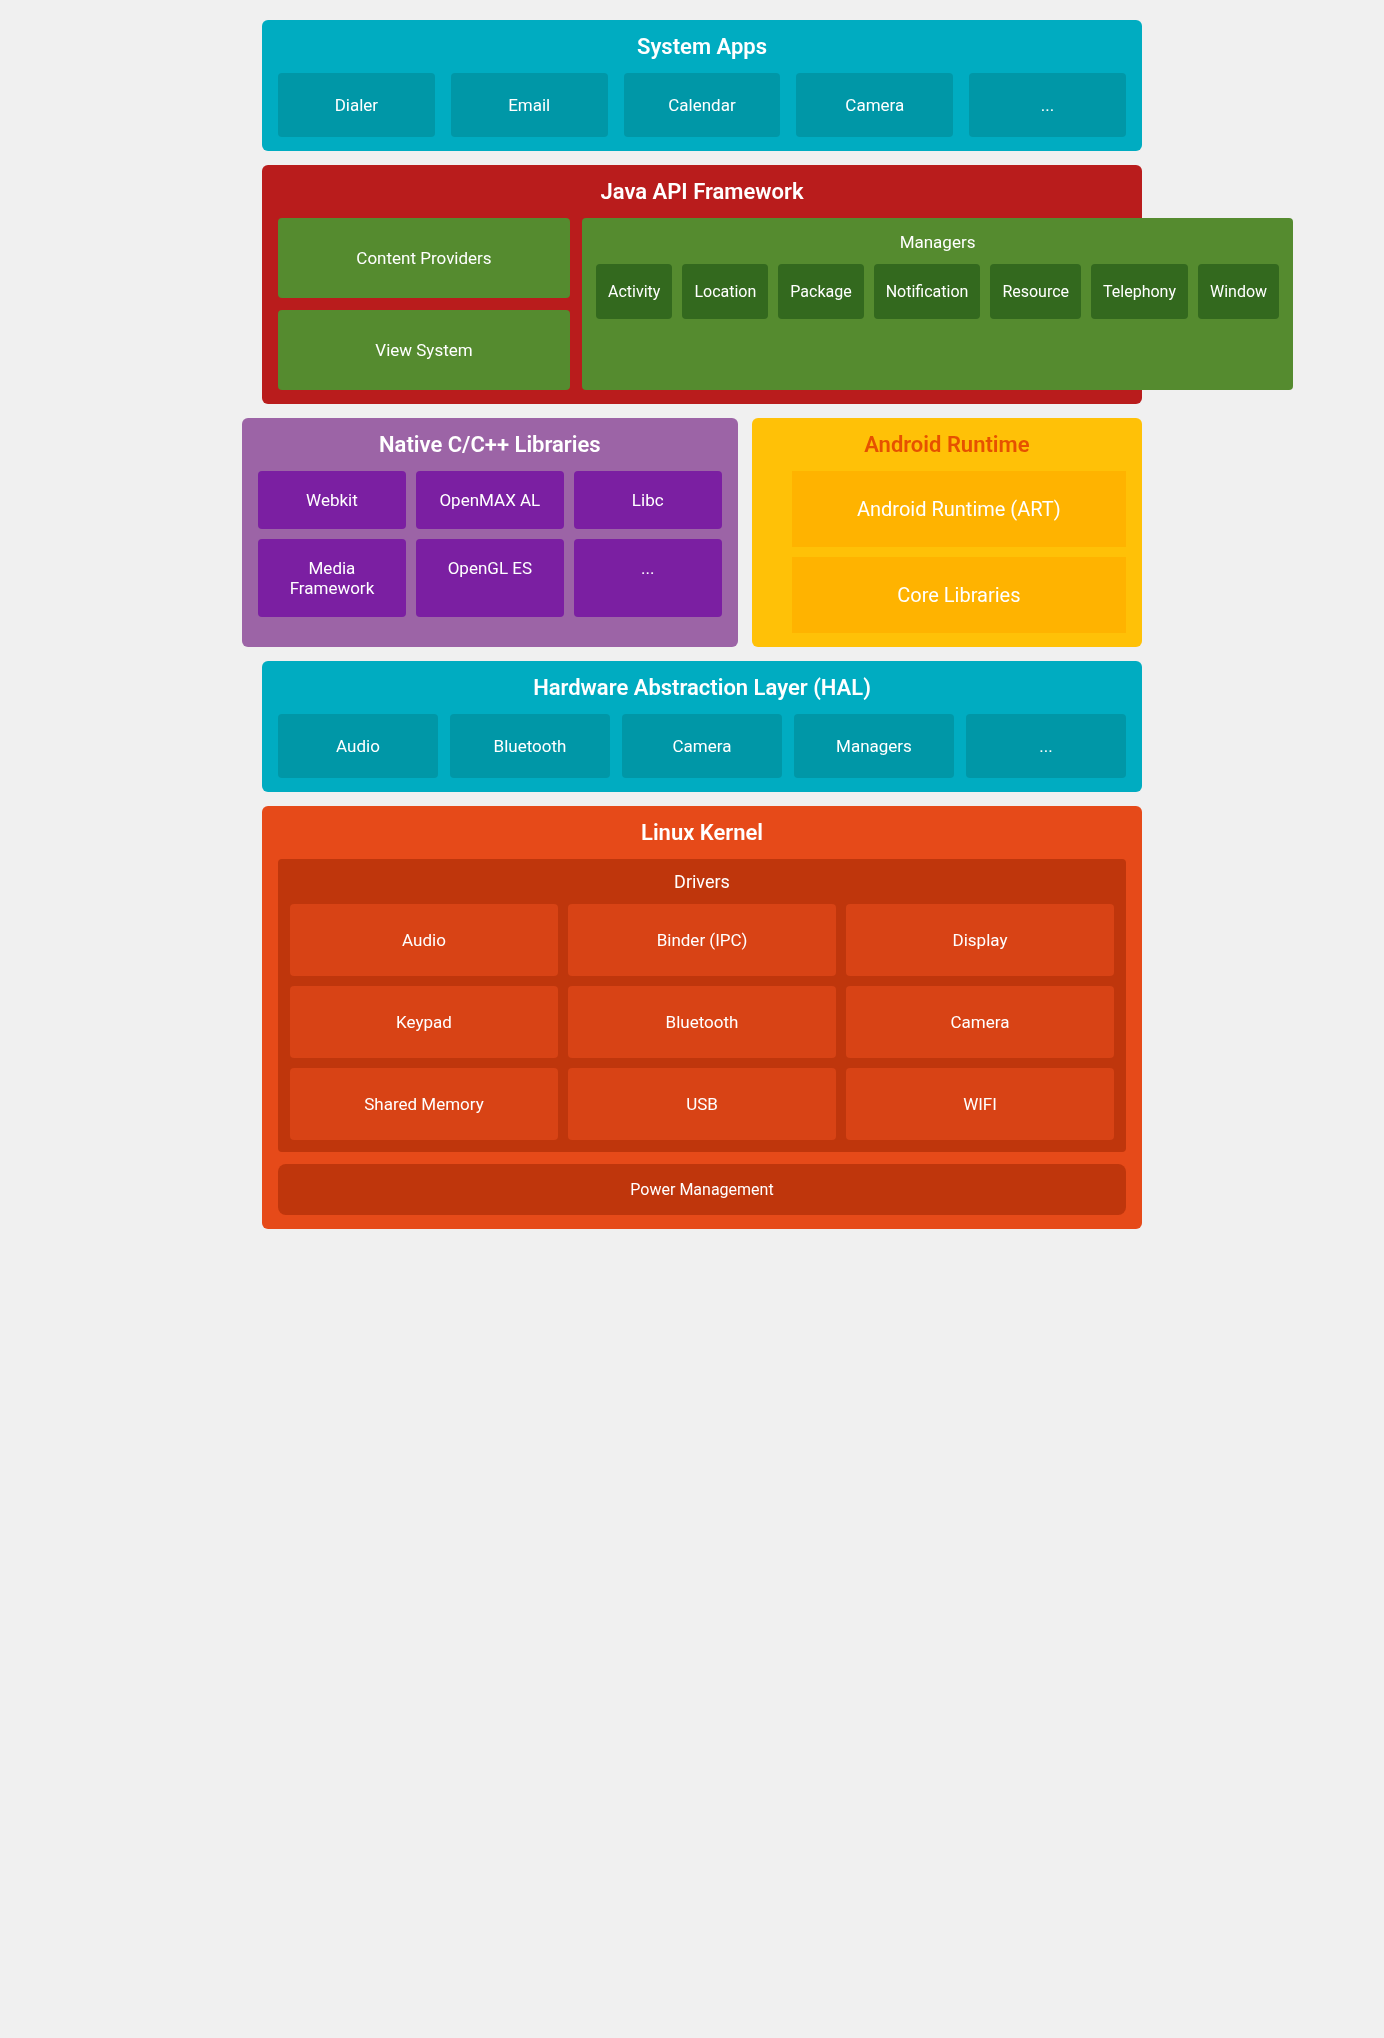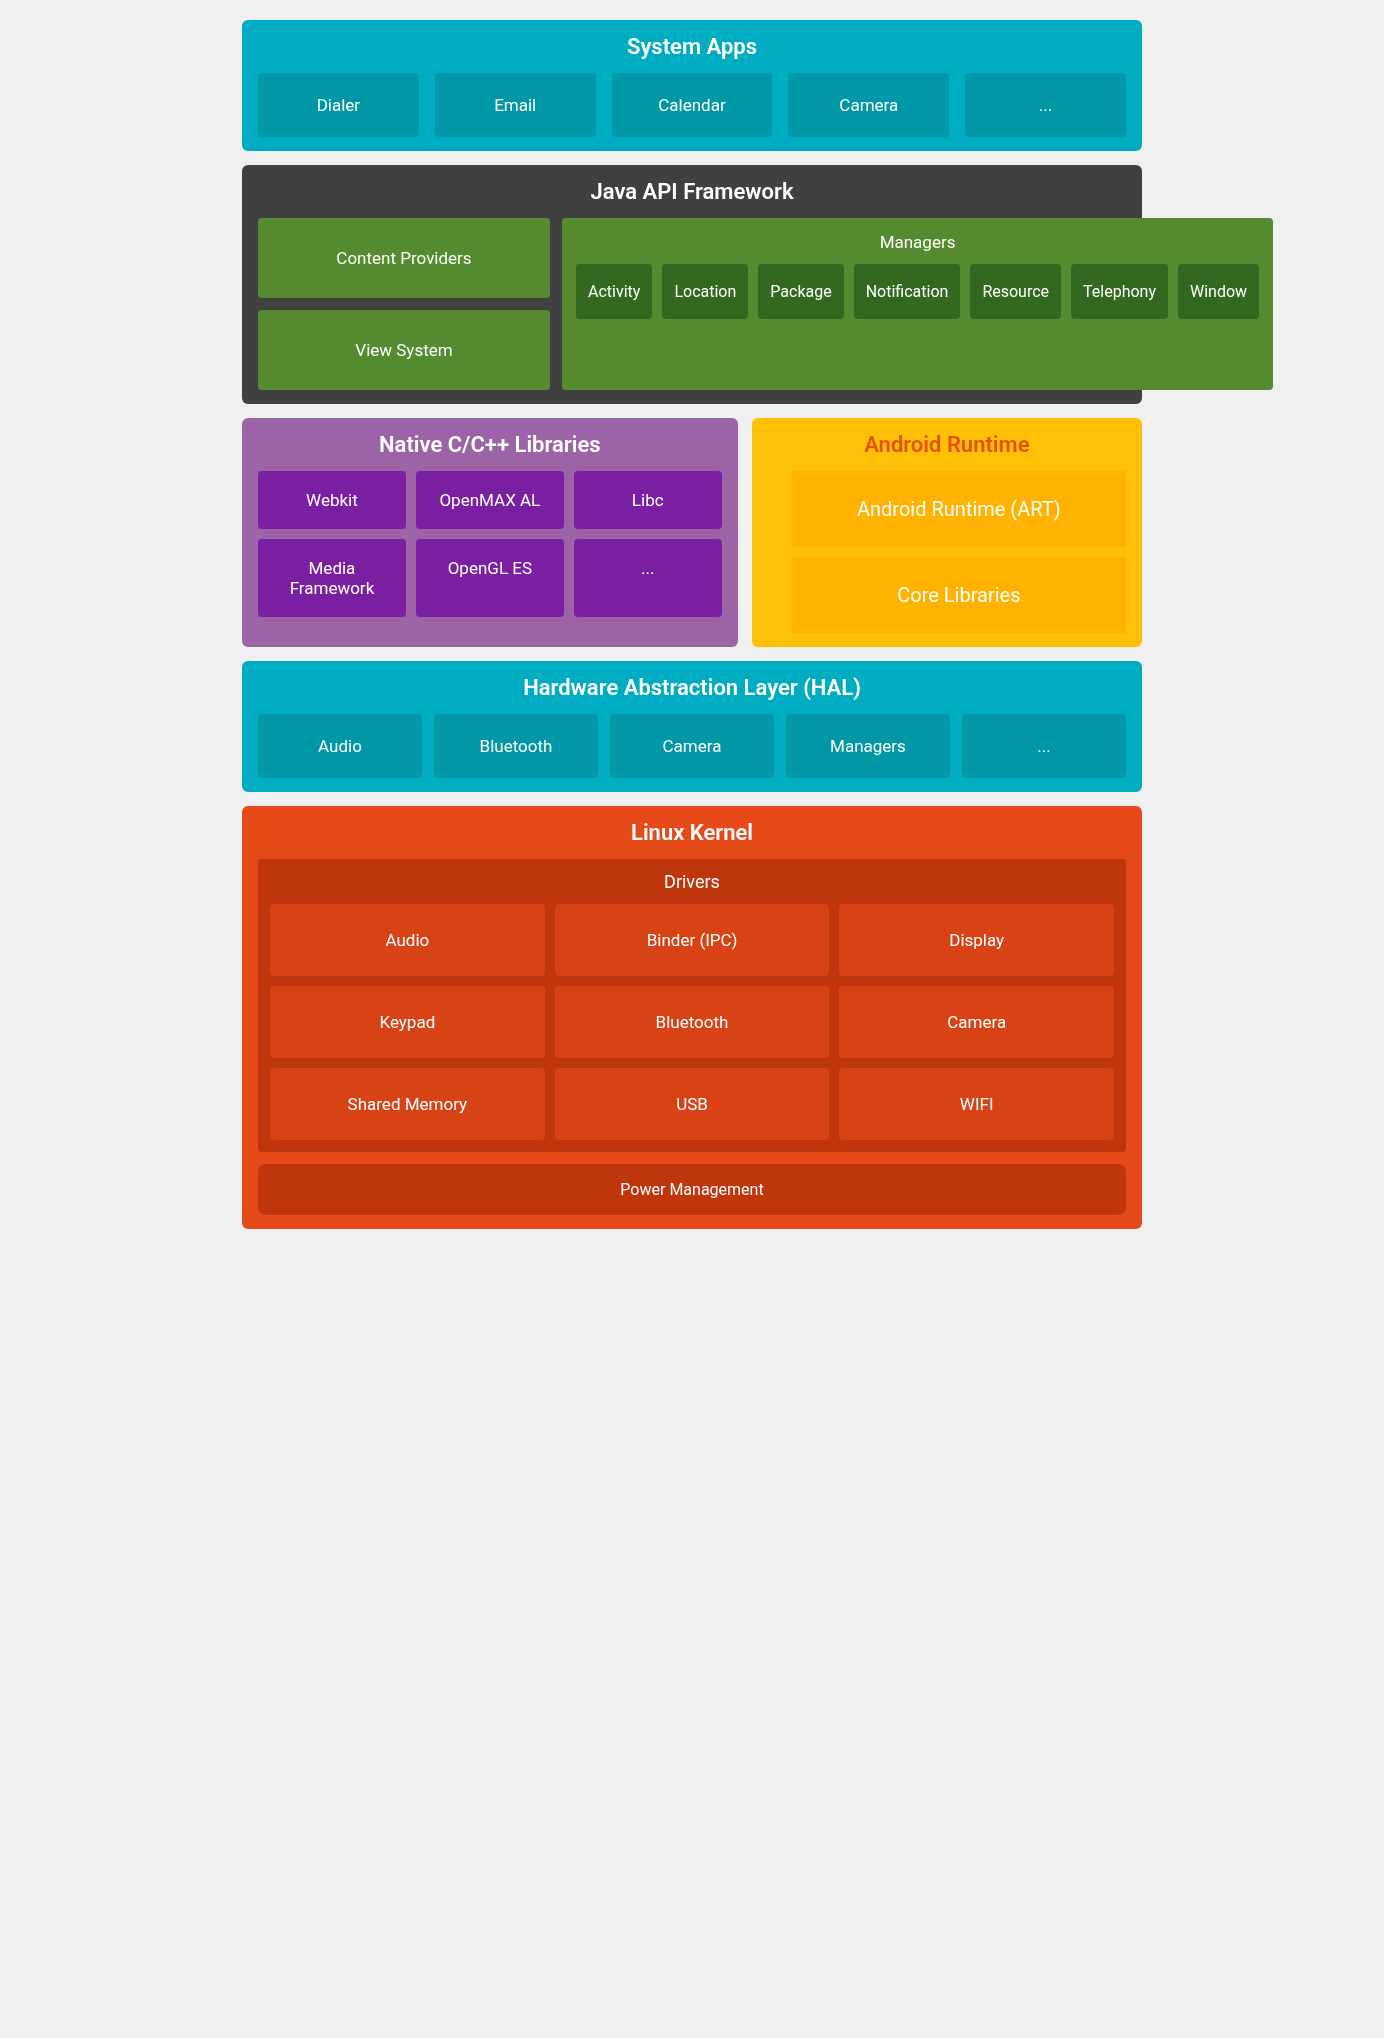--- a/index.html
+++ b/index.html
@@ -14,20 +14,21 @@
     }
     .diagram {
       width: 900px;
       display: flex;
       flex-direction: column;
       gap: 14px;
     }
     .layer {
       border-radius: 6px;
       padding: 14px 16px;
+      margin-left: 20px;
     }
     .layer-title {
       text-align: center;
       font-size: 22px;
       font-weight: 600;
       color: #fff;
       margin-bottom: 14px;
     }
     
     .system-apps { background: #00ACC1; }
@@ -39,21 +40,21 @@
     .system-apps .item-box {
       flex: 1;
       background: #0097A7;
       border-radius: 4px;
       color: #fff;
       text-align: center;
       padding: 22px 10px;
       font-size: 17px;
     }
     
-    .java-api { background: #404040; }
+    .java-api { background: #b91c1c; }
     .java-api .content-row {
       display: flex;
       gap: 12px;
     }
     .java-api .left-col {
       display: flex;
       flex-direction: column;
       gap: 12px;
       width: 292px;
       flex-shrink: 0;

